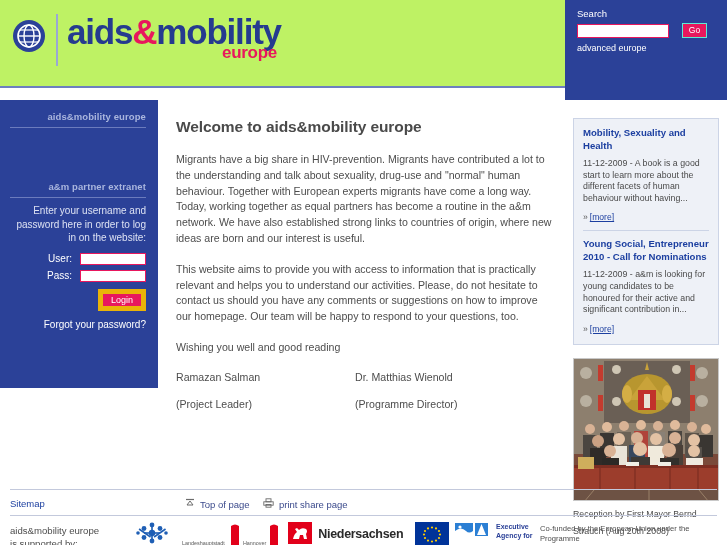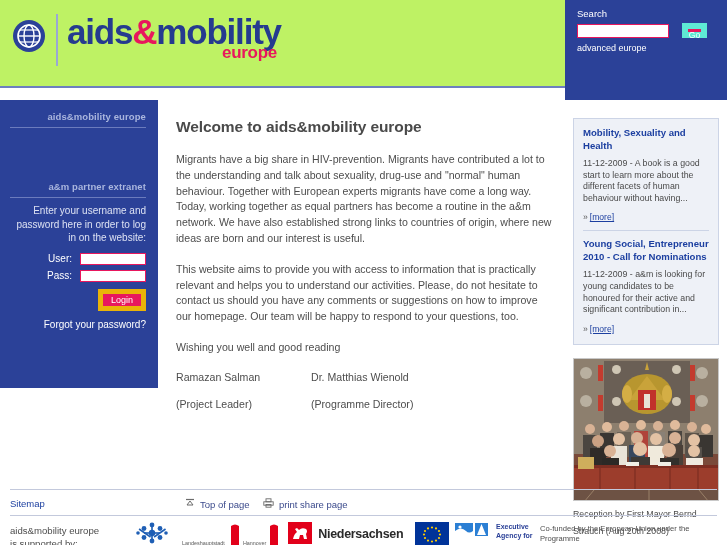--- a/index.html
+++ b/index.html
@@ -60,21 +60,21 @@
   }
   #search-row { display: flex; align-items: center; }
   #search-input {
     width: 92px; height: 14px;
     border: 1px solid #e8175d; background: #ffffff;
     font-size: 9px; padding: 0 2px; outline: none;
     font-family: "Liberation Sans", sans-serif;
   }
   #search-go {
     margin-left: 13px; width: 25px; height: 15px;
-    background: #e8175d; border: 6px solid #5eead4;
+    background: #e8175d; border: 1px solid #5eead4;
     color: #ffffff; font-size: 8.5px; line-height: 13px;
     text-align: center; cursor: pointer;
     font-family: "Liberation Sans", sans-serif; padding: 0;
   }
   #advanced-search {
     display: block; margin-top: 5px;
     color: #ffffff; font-size: 9px; text-decoration: none; cursor: pointer;
   }
 
   
@@ -139,21 +139,21 @@
     width: 376px;
   }
   #page-title {
     font-size: 15.5px; font-weight: bold; color: #4a4a4a;
     margin: 0 0 16px 0; letter-spacing: -0.1px;
   }
   #main p {
     font-size: 10.6px; color: #4d4d4d; line-height: 15.8px;
     margin: 0 0 15px 0;
   }
-  .sig-row { display: flex; margin-bottom: 15px; }
+  .sig-row { display: flex; margin-bottom: 15px; gap: 44px; }
   .sig-row .col1 { width: 135px; font-size: 10.6px; color: #4d4d4d; }
   .sig-row .col2 { font-size: 10.6px; color: #4d4d4d; }
 
   
   #right-col {
     position: absolute; left: 565px; top: 118px;
     width: 162px;
   }
   #news-box {
     margin: 0 8px 0 8px;

